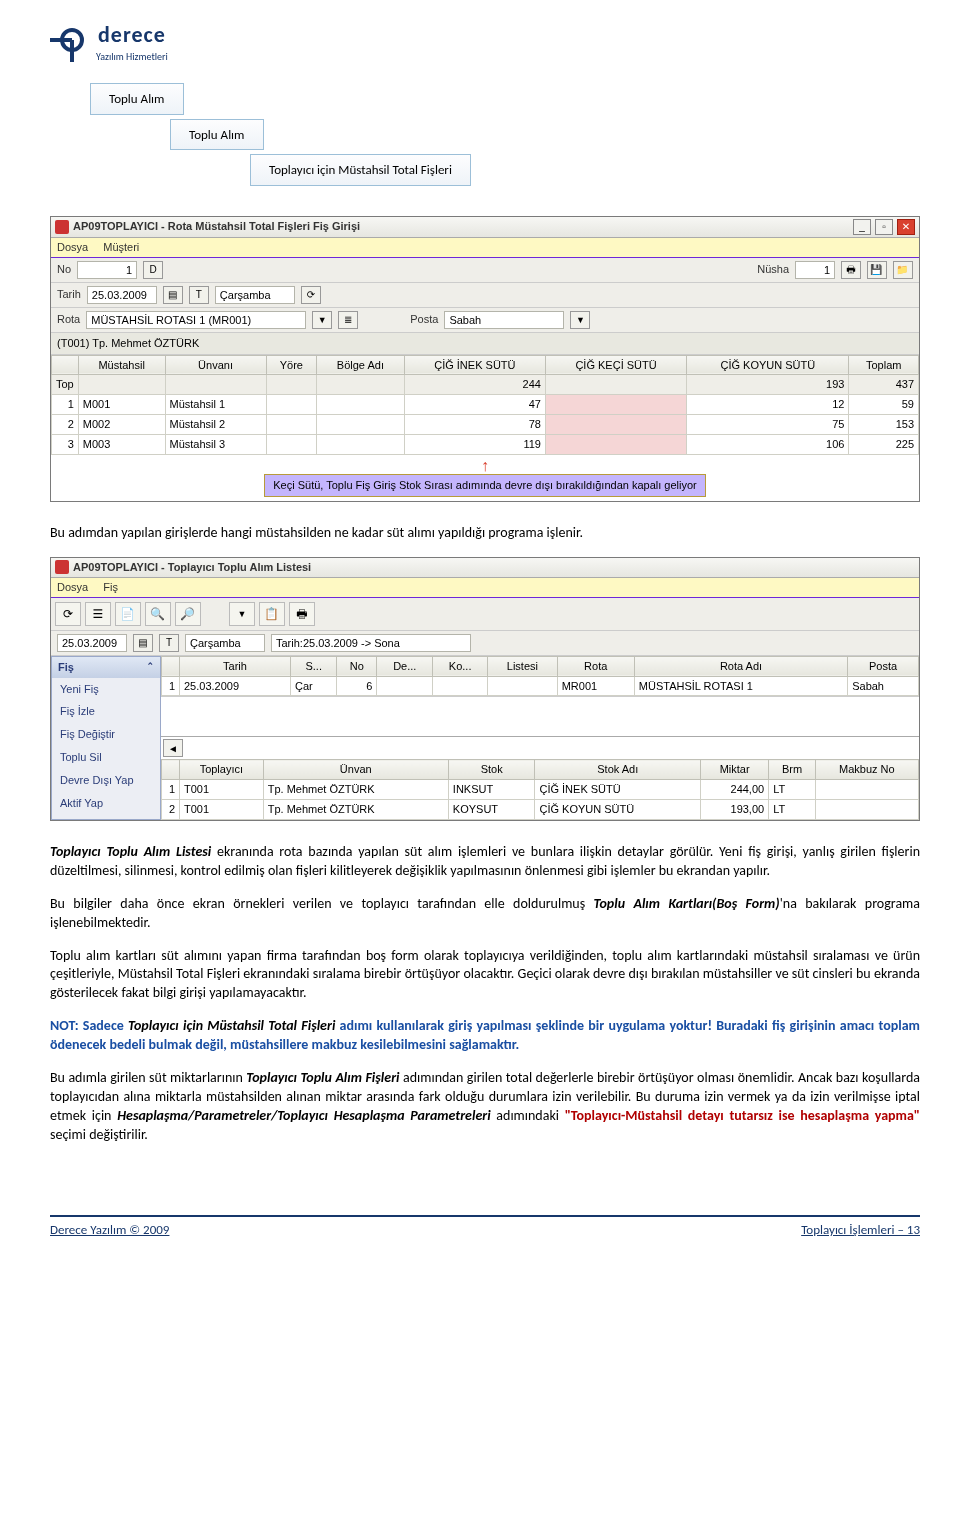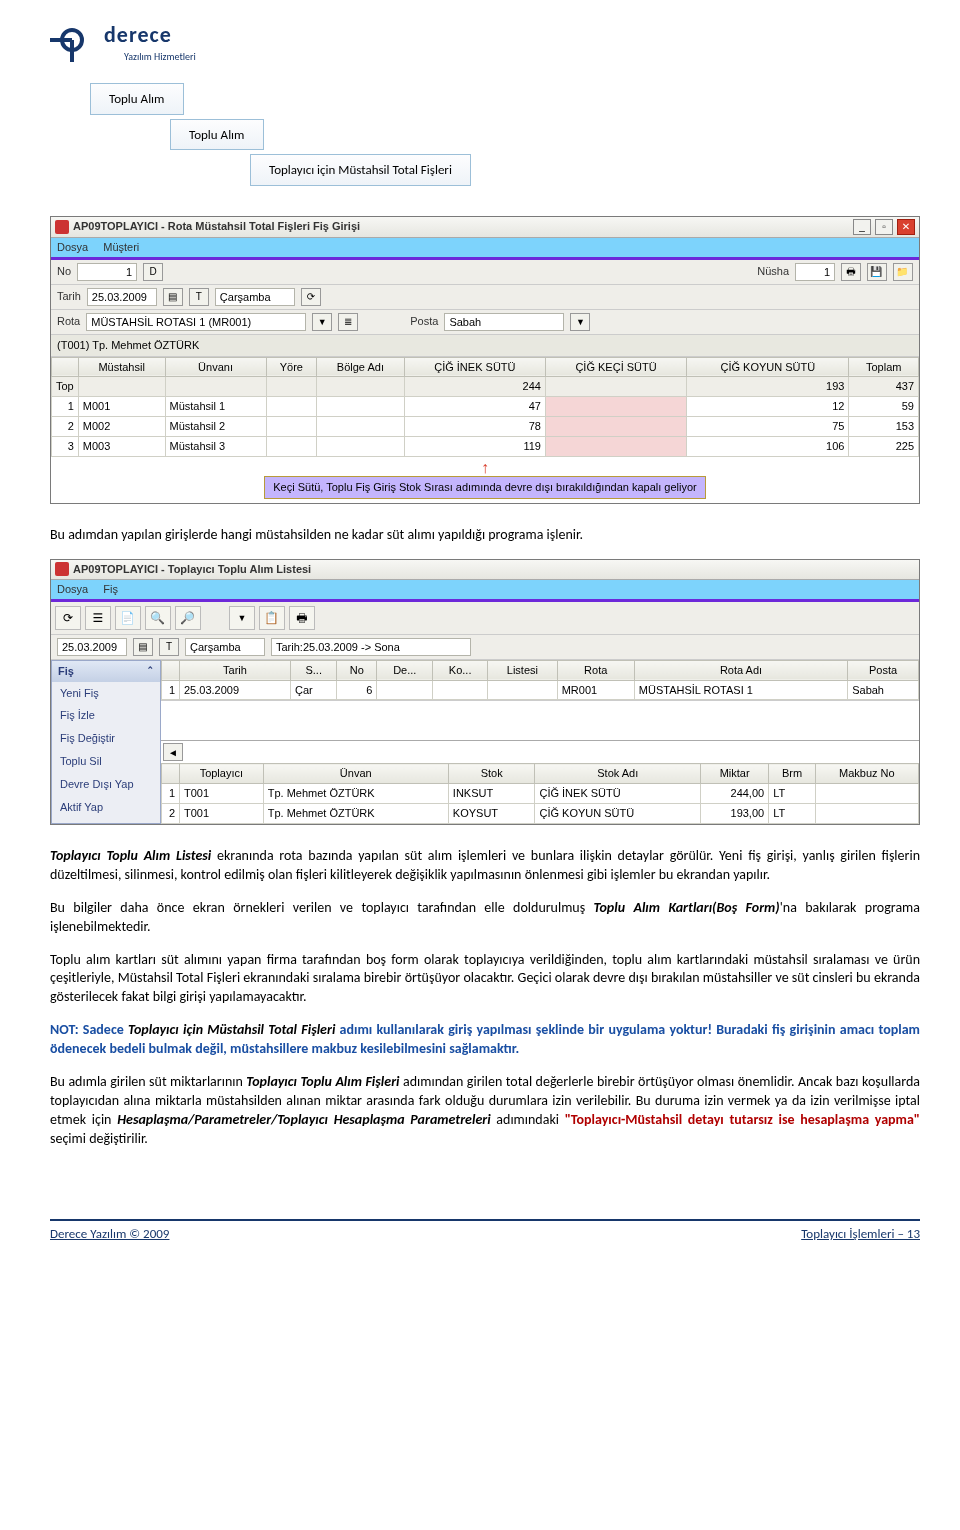--- a/index.html
+++ b/index.html
@@ -1,32 +1,32 @@
 <!DOCTYPE html>
 <html><head>
 <meta charset="utf-8">
 <style>
   * { box-sizing: border-box; margin: 0; padding: 0; }
   body { font-family: Calibri, Arial, sans-serif; font-size: 14px; color: #000; background: #fff; width: 960px; margin: 0 auto; padding: 20px 40px 10px 50px; position: relative; line-height: 1.35; }
-  .logo { display: flex; align-items: center; gap: 14px; margin-bottom: 20px; }
+  .logo { display: flex; align-items: center; gap: 6px; margin-bottom: 20px; text-align: center; }
   .logo-svg { width: 40px; height: 40px; flex-shrink: 0; }
   .logo-text { color: #17376b; }
   .logo-text .brand { font-size: 22px; font-weight: bold; letter-spacing: 1px; }
-  .logo-text .tagline { font-size: 10px; margin-left: 20px; }
+  .logo-text .tagline { font-size: 10px; }
   .breadcrumb { margin: 10px 0 30px 40px; }
   .bc-item { display: inline-block; border: 1px solid #9cbfd8; background: linear-gradient(#fdfdfe,#eef3f8); padding: 6px 18px; font-size: 13px; position: relative; }
   .bc-row2 { margin-left: 80px; margin-top: 4px; }
   .bc-row3 { margin-left: 160px; margin-top: 4px; }
   .window { border: 1px solid #7a7a7a; margin-bottom: 22px; font-size: 11px; font-family: Tahoma, Arial, sans-serif; }
   .titlebar { background: linear-gradient(#f7f7f4,#e6e6e0); border-bottom: 1px solid #aaa; padding: 2px 4px; display: flex; align-items: center; gap: 4px; }
   .titlebar .icon { width: 14px; height: 14px; background: #c33; border-radius: 2px; }
   .titlebar .title { flex: 1; font-weight: bold; color: #333; }
   .titlebar .winbtn { width: 18px; height: 16px; border: 1px solid #888; background: #f2f2ee; display: inline-flex; align-items: center; justify-content: center; font-size: 10px; }
   .titlebar .winbtn.close { background: #d9402e; color: #fff; border-color: #a02010; }
-  .menubar { background: #7dd3fc; border-bottom: 3px solid #6d28d9; padding: 2px 6px; color: #333; }
+  .menubar { background: #fef9c3; border-bottom: 1px solid #6d28d9; padding: 2px 6px; color: #333; }
   .menubar span { margin-right: 12px; }
   .toolbar-row { background: #efeee9; border-bottom: 1px solid #ccc; padding: 3px 6px; display: flex; gap: 6px; align-items: center; flex-wrap: wrap; }
   .field-lbl { font-size: 11px; color: #333; }
   .field-box { border: 1px solid #b4b4aa; background: #fff; padding: 1px 4px; min-width: 40px; display: inline-block; height: 18px; }
   .btn-square { width: 20px; height: 18px; border: 1px solid #999; background: #f2f2ec; display: inline-flex; align-items: center; justify-content: center; font-size: 10px; }
   .table { width: 100%; border-collapse: collapse; font-size: 11px; }
   .table th { background: linear-gradient(#f7f7f3,#e6e6de); border: 1px solid #c0c0b6; padding: 2px 4px; font-weight: normal; text-align: center; }
   .table td { border: 1px solid #d0d0c6; padding: 2px 4px; }
   .table td.num { text-align: right; }
   .table td.disabled { background: #f5d6d6; }

